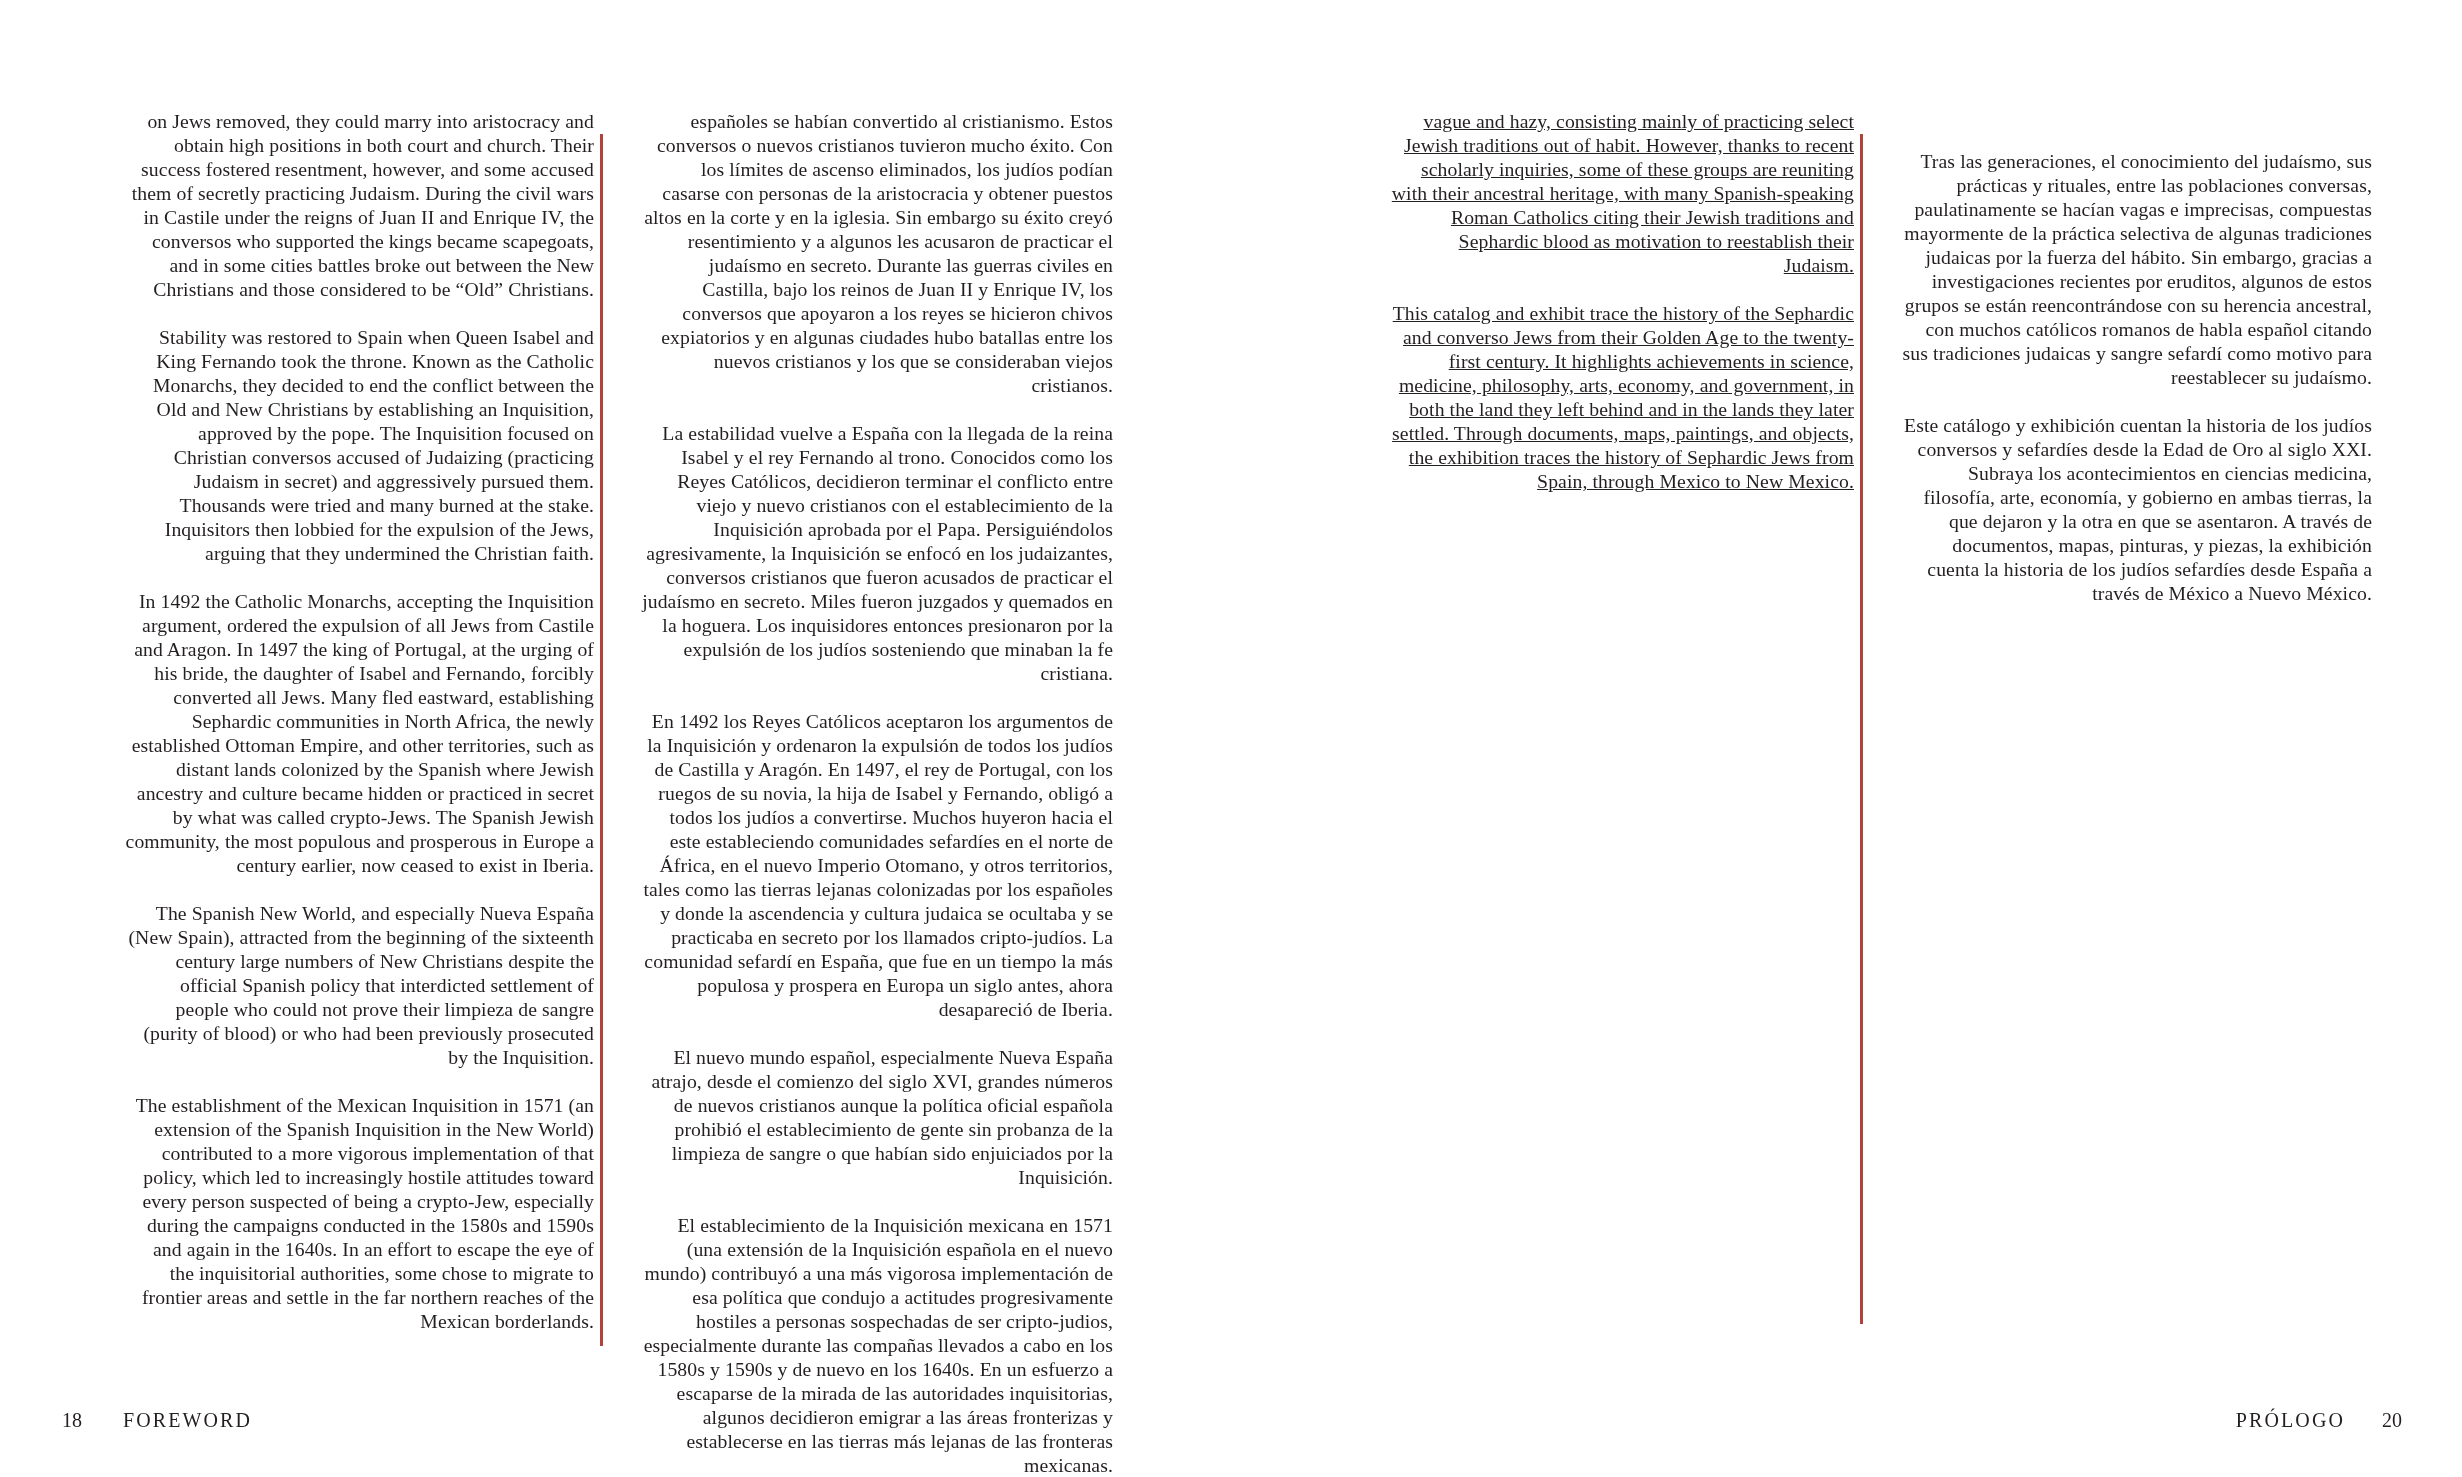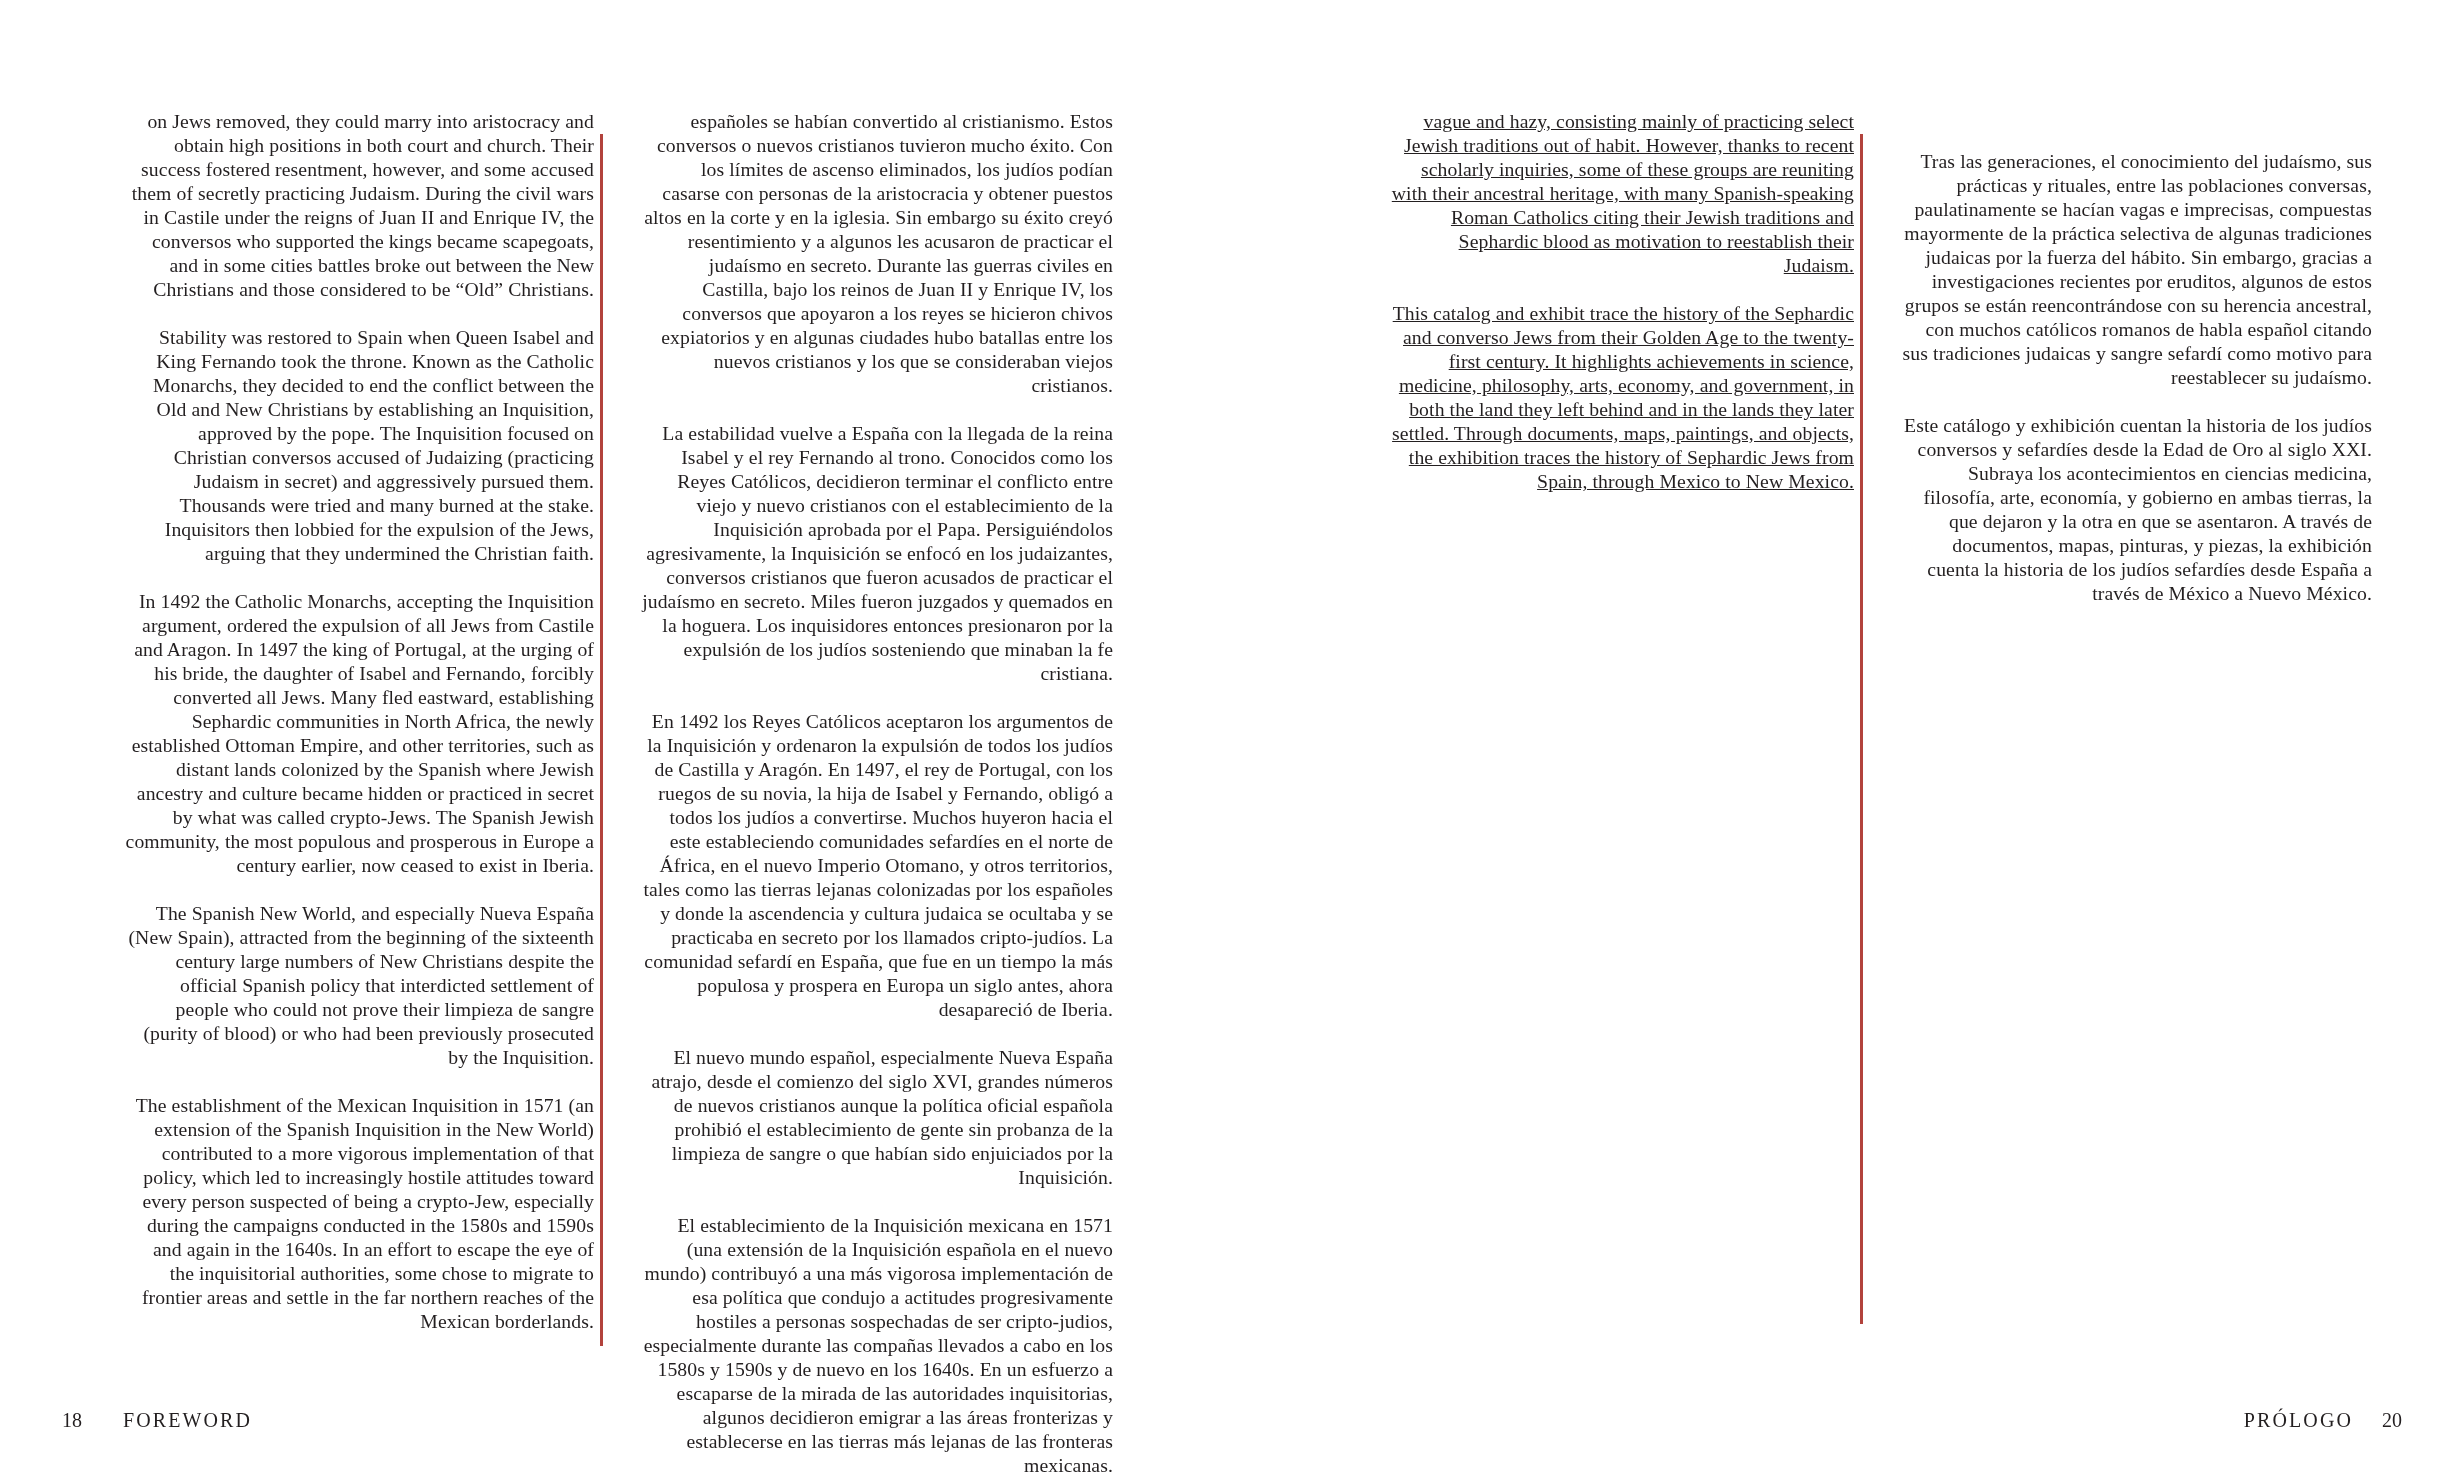--- a/index.html
+++ b/index.html
@@ -47,21 +47,21 @@
     display: flex;
     align-items: baseline;
     font-size: 20px;
     line-height: 23px;
     margin-top: 12px;
   }
   .footer .running-title {
     letter-spacing: 2.1px;
   }
   .footer-left  { left: 62px;  gap: 41px; }
-  .footer-right { right: 60px; gap: 29px; }
+  .footer-right { right: 60px; gap: 37px; }
 
   
   .col-l-en { left: 125px;  width: 469px; }
   .col-l-es { left: 639px;  width: 474px; }
   .col-r-en { left: 1389px; width: 465px; }
   .col-r-es { left: 1896px; width: 476px; }
   .rule-left  { left: 600px;  top: 134px; height: 1212px; }
   .rule-right { left: 1860px; top: 134px; height: 1190px; }
 </style>
 </head>

